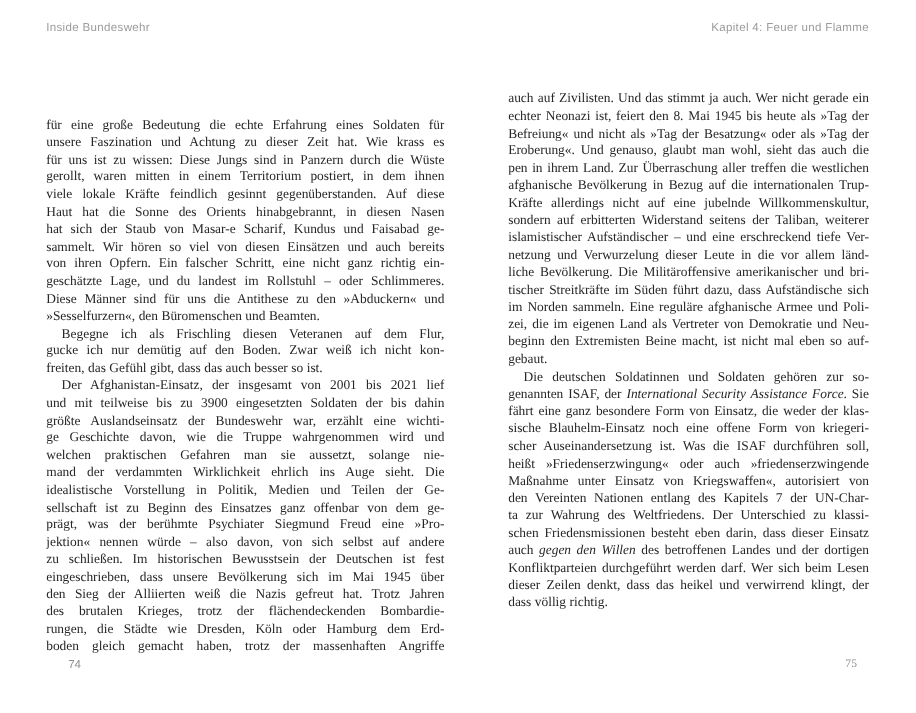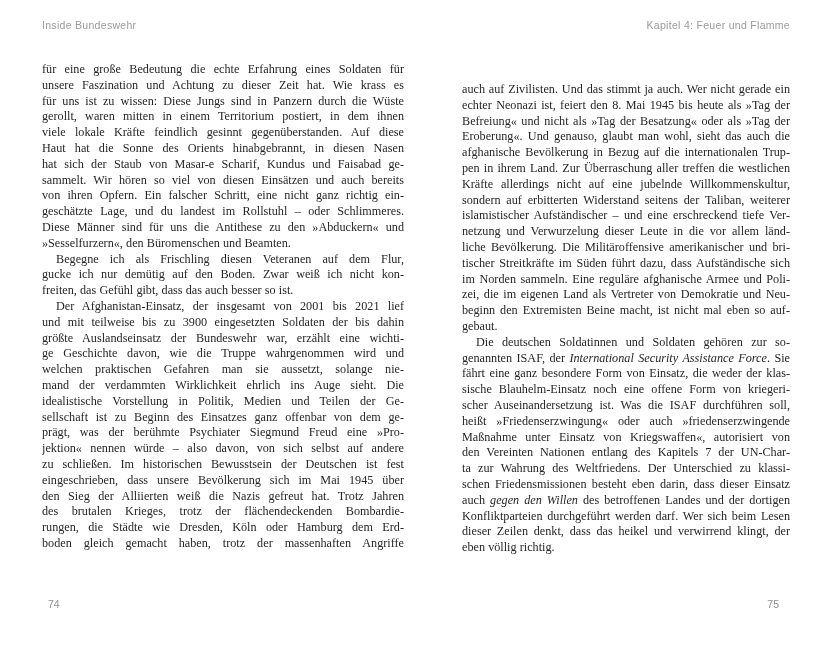--- a/index.html
+++ b/index.html
@@ -28,42 +28,42 @@
   }
   .running-head.left  { left: 42px; }
   .running-head.right { right: 43px; text-align: left; }
 
   .column {
     position: absolute;
     top: 62px;
     font-size: 12.2px;
     line-height: 15.8px;
   }
-  .col-left  { left: 42px;  width: 362px; }
+  .col-left  { left: 42px;  width: 362px; margin-top: 44px; }
   .col-right { left: 462px; width: 328px; margin-top: 20px; }
 
   .line {
     height: 15.8px;
     overflow: hidden;
     text-align: justify;
     text-align-last: justify;
     word-spacing: 0.1px;
   }
   .line.para-end { text-align-last: left; }
   .line.indent   { text-indent: 14px; }
 
   .folio {
     position: absolute;
     top: 598px;
     font-family: "Liberation Sans", "DejaVu Sans", sans-serif;
     font-size: 10.5px;
     color: #8f8f8f;
   }
-  .folio-left  { left: 48px; }
-  .folio-right { right: 54px; text-align: right; }
+  .folio-left  { left: 62px; }
+  .folio-right { right: 54px; text-align: right; font-family: Liberation Serif, serif; }
 </style>
 </head>
 <body>
 
 <div class="spread">
   <div class="running-head left">Inside Bundeswehr</div>
   <div class="running-head right">Kapitel 4: Feuer und Flamme</div>
 
   <div class="column col-left">
       <div class="line">für eine große Bedeutung die echte Erfahrung eines Soldaten für</div>
@@ -97,22 +97,22 @@
       <div class="line">des brutalen Krieges, trotz der flächendeckenden Bombardie-</div>
       <div class="line">rungen, die Städte wie Dresden, Köln oder Hamburg dem Erd-</div>
       <div class="line">boden gleich gemacht haben, trotz der massenhaften Angriffe</div>
     </div>
 
   <div class="column col-right">
       <div class="line">auch auf Zivilisten. Und das stimmt ja auch. Wer nicht gerade ein</div>
       <div class="line">echter Neonazi ist, feiert den 8. Mai 1945 bis heute als »Tag der</div>
       <div class="line">Befreiung« und nicht als »Tag der Besatzung« oder als »Tag der</div>
       <div class="line">Eroberung«. Und genauso, glaubt man wohl, sieht das auch die</div>
+      <div class="line">pen in ihrem Land. Zur Überraschung aller treffen die westlichen</div>
       <div class="line">afghanische Bevölkerung in Bezug auf die internationalen Trup-</div>
-      <div class="line">pen in ihrem Land. Zur Überraschung aller treffen die westlichen</div>
       <div class="line">Kräfte allerdings nicht auf eine jubelnde Willkommenskultur,</div>
       <div class="line">sondern auf erbitterten Widerstand seitens der Taliban, weiterer</div>
       <div class="line">islamistischer Aufständischer – und eine erschreckend tiefe Ver-</div>
       <div class="line">netzung und Verwurzelung dieser Leute in die vor allem länd-</div>
       <div class="line">liche Bevölkerung. Die Militäroffensive amerikanischer und bri-</div>
       <div class="line">tischer Streitkräfte im Süden führt dazu, dass Aufständische sich</div>
       <div class="line">im Norden sammeln. Eine reguläre afghanische Armee und Poli-</div>
       <div class="line">zei, die im eigenen Land als Vertreter von Demokratie und Neu-</div>
       <div class="line">beginn den Extremisten Beine macht, ist nicht mal eben so auf-</div>
       <div class="line para-end">gebaut.</div>
@@ -122,18 +122,18 @@
       <div class="line">sische Blauhelm-Einsatz noch eine offene Form von kriegeri-</div>
       <div class="line">scher Auseinandersetzung ist. Was die ISAF durchführen soll,</div>
       <div class="line">heißt »Friedenserzwingung« oder auch »friedenserzwingende</div>
       <div class="line">Maßnahme unter Einsatz von Kriegswaffen«, autorisiert von</div>
       <div class="line">den Vereinten Nationen entlang des Kapitels 7 der UN-Char-</div>
       <div class="line">ta zur Wahrung des Weltfriedens. Der Unterschied zu klassi-</div>
       <div class="line">schen Friedensmissionen besteht eben darin, dass dieser Einsatz</div>
       <div class="line">auch <i>gegen den Willen</i> des betroffenen Landes und der dortigen</div>
       <div class="line">Konfliktparteien durchgeführt werden darf. Wer sich beim Lesen</div>
       <div class="line">dieser Zeilen denkt, dass das heikel und verwirrend klingt, der</div>
-      <div class="line para-end">eben völlig richtig.</div>
+      <div class="line para-end">dass völlig richtig.</div>
     </div>
 
   <div class="folio folio-left">74</div>
   <div class="folio folio-right">75</div>
 </div>
 
 </body></html>

